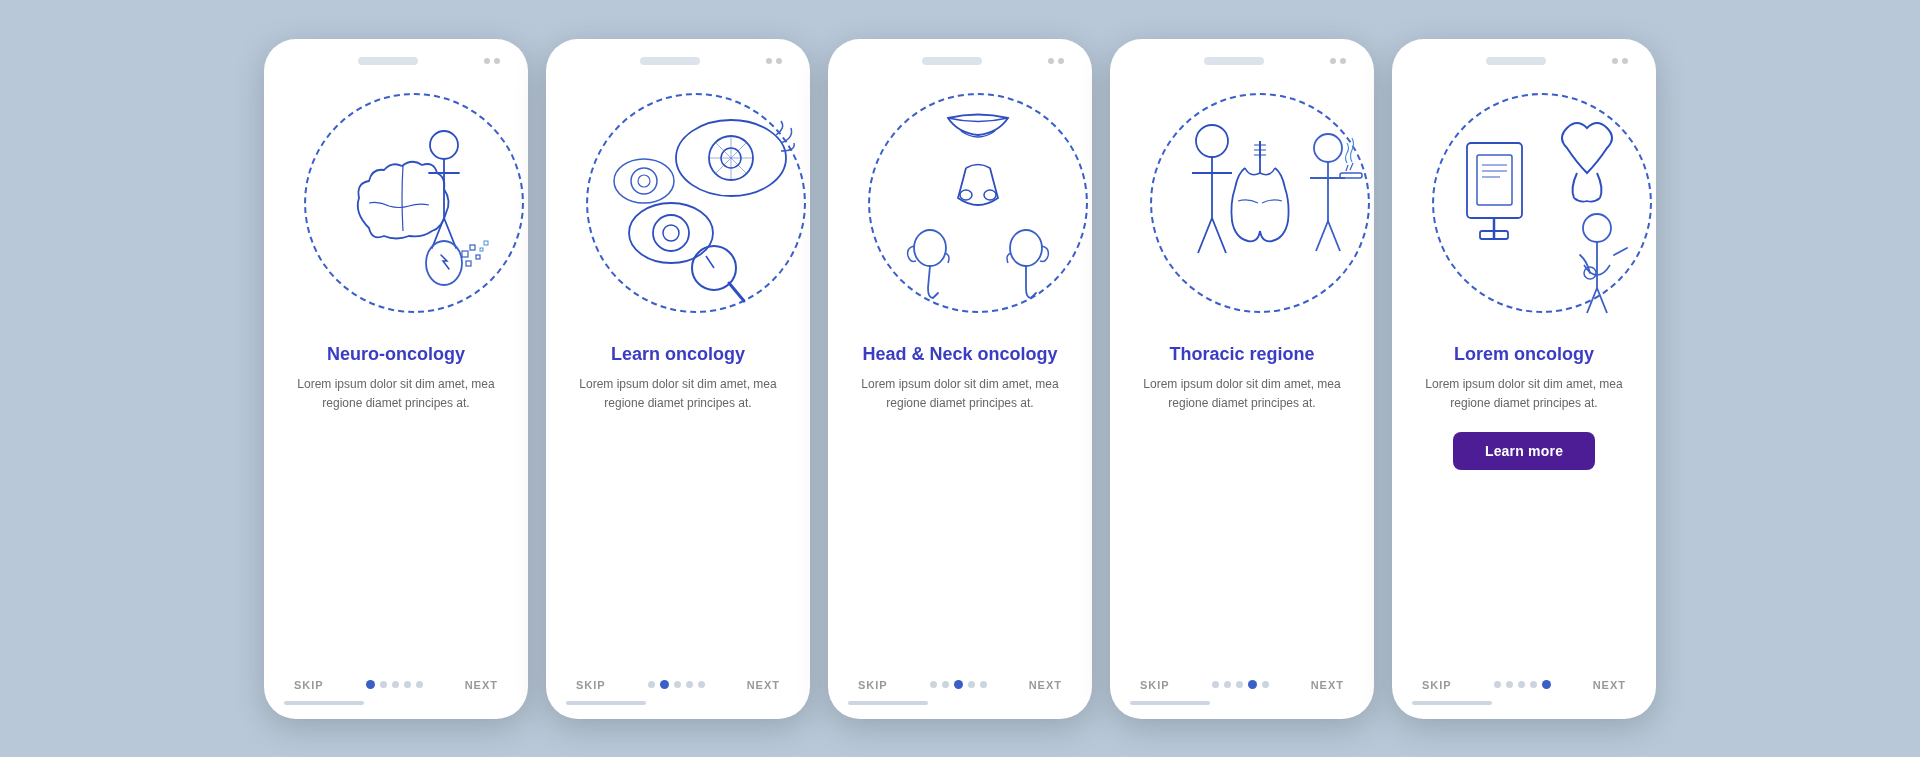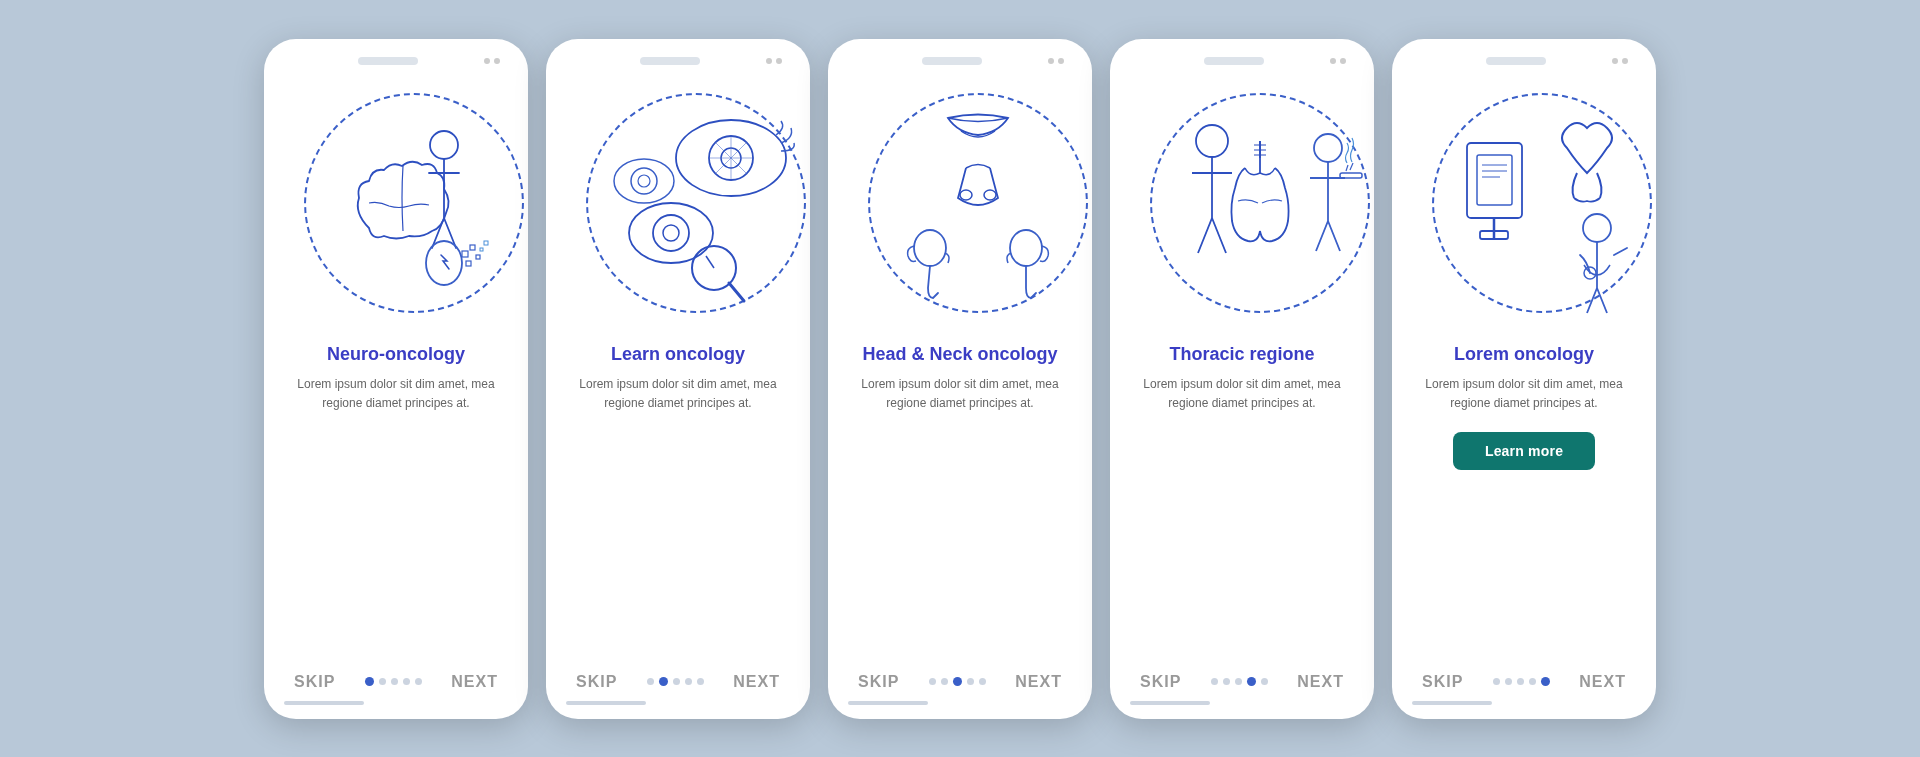--- a/index.html
+++ b/index.html
@@ -125,21 +125,21 @@
       font-size: 12px;
       color: #666;
       text-align: center;
       line-height: 1.55;
       margin-bottom: 20px;
       padding: 0 4px;
     }
 
     
     .learn-more-btn {
-      background: #0f766e;
+      background: #4c1d95;
       color: #fff;
       border: none;
       border-radius: 8px;
       padding: 11px 32px;
       font-size: 14px;
       font-weight: 600;
       cursor: pointer;
       margin-bottom: 10px;
       letter-spacing: 0.2px;
     }
@@ -148,21 +148,21 @@
     .card-nav {
       display: flex;
       align-items: center;
       justify-content: space-between;
       width: 100%;
       padding: 8px 10px 0 10px;
       margin-top: auto;
     }
 
     .nav-skip, .nav-next {
-      font-size: 16px;
+      font-size: 11px;
       font-weight: 700;
       color: #999;
       letter-spacing: 1px;
       cursor: pointer;
     }
 
     .nav-dots {
       display: flex;
       gap: 5px;
       align-items: center;

